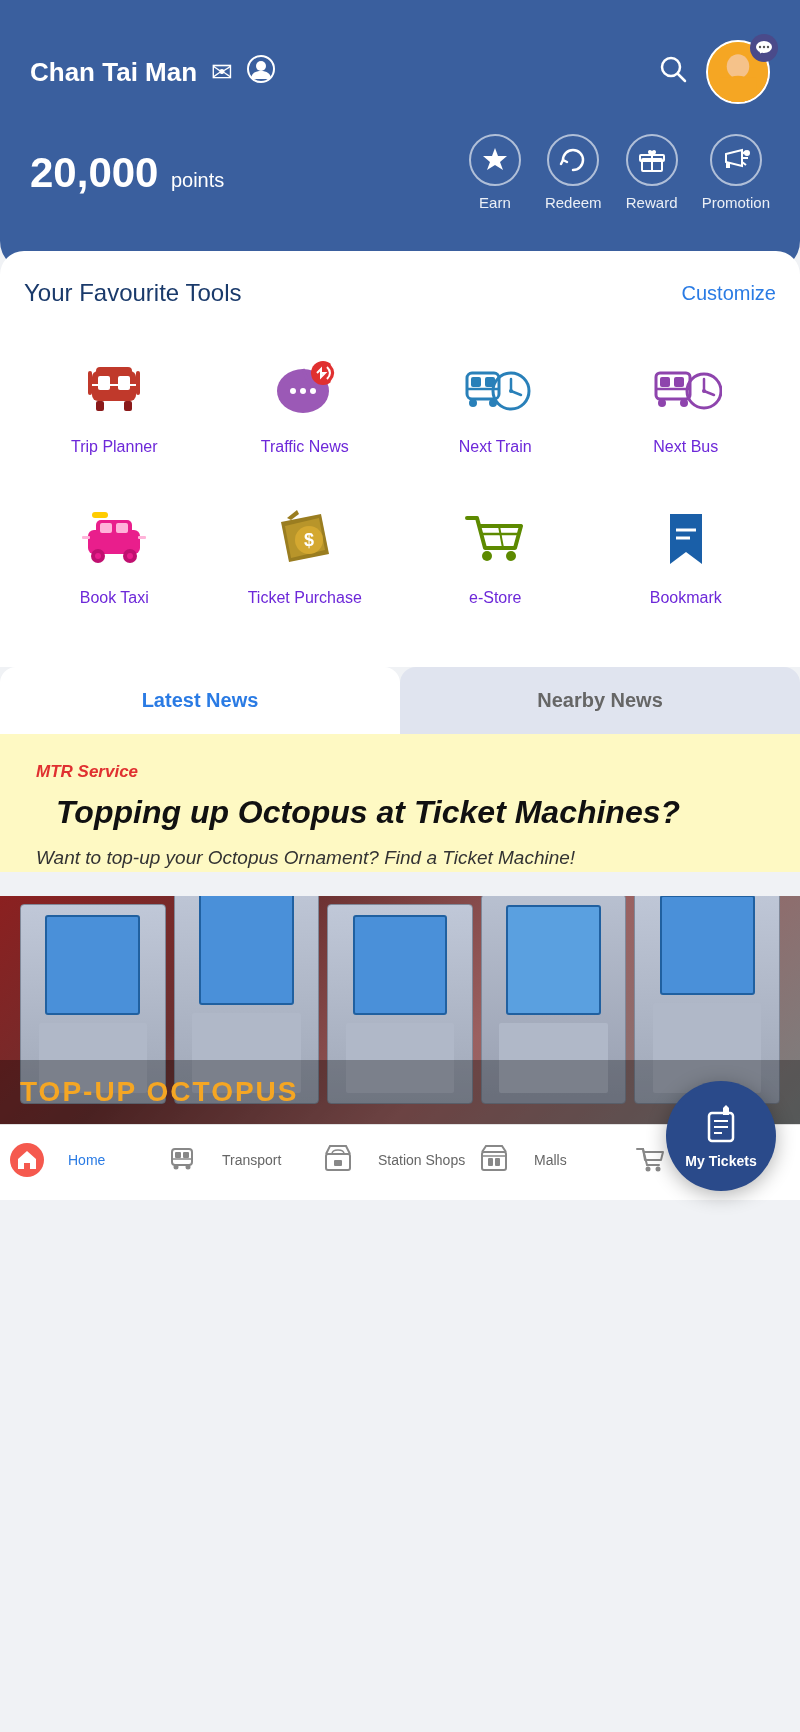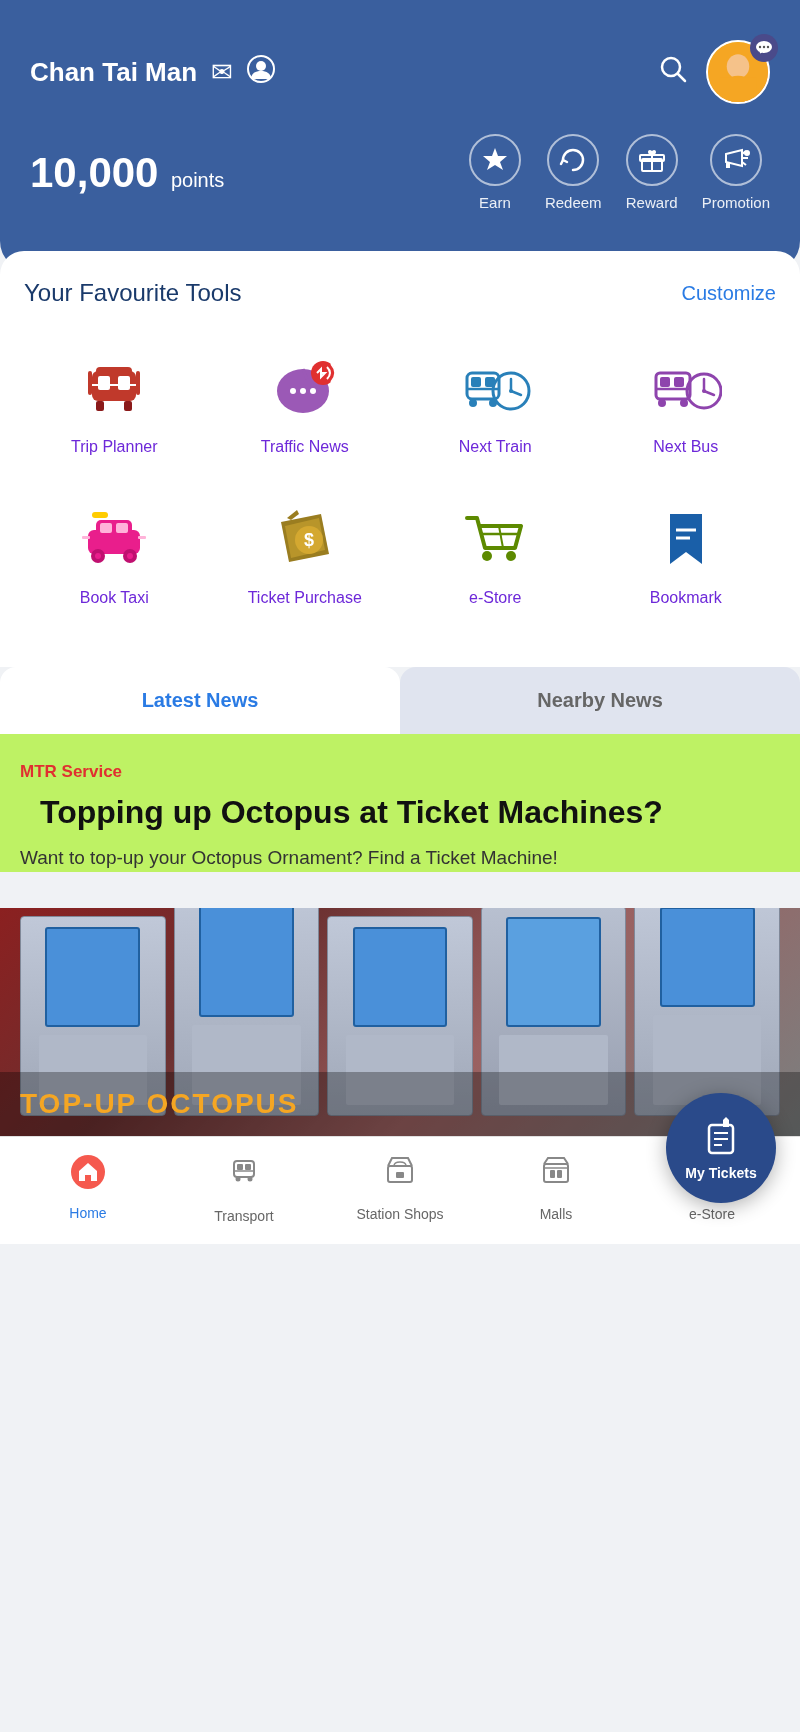--- a/index.html
+++ b/index.html
@@ -202,41 +202,42 @@
       background: white;
       color: #2a7be4;
     }
     .news-tab.inactive {
       background: #e0e4ef;
       color: #666;
     }
 
     
     .news-content {
-      background: #bef264;
-      padding: 28px 24px 0 20px;
+      background: #fef9c3;
+      padding: 28px 24px 0 36px;
+      font-style: italic;
     }
     .news-category {
       color: #e03030;
       font-size: 17px;
       font-weight: 600;
       margin-bottom: 10px;
     }
     .news-title {
       font-size: 32px;
       font-weight: 800;
       color: #111;
       margin-bottom: 12px;
       line-height: 1.3;
       margin-left: 20px;
     }
     .news-subtitle {
       font-size: 19px;
       color: #333;
-      margin-bottom: 36px;
+      margin-bottom: 24px;
       line-height: 1.4;
     }
     .news-image {
       width: 100%;
       height: 228px;
       background: linear-gradient(180deg, #c0a0a0 0%, #8a7070 50%, #6a5050 100%);
       position: relative;
       overflow: hidden;
       display: flex;
       flex-direction: column;
@@ -295,23 +296,23 @@
       background: white;
       display: flex;
       justify-content: space-around;
       align-items: center;
       padding: 16px 10px 20px 10px;
       border-top: 1px solid #e0e0e0;
       position: relative;
     }
     .nav-item {
       display: flex;
-      flex-direction: column;
-      align-items: center;
-      gap: 16px;
+      flex-direction: row;
+      align-items: center;
+      gap: 24px;
       cursor: pointer;
       flex: 1;
     }
     .nav-label {
       font-size: 14px;
       color: #666;
       text-align: center;
     }
     .nav-label.active {
       color: #2a7be4;
@@ -390,21 +391,21 @@
             <circle cx="13" cy="8" r="1.2" fill="#555"></circle>
             <path d="M5 14 L9 11" stroke="white" stroke-width="1.5"></path>
           </svg>
         </div>
       </div>
     </div>
   </div>
 
   <div class="header-bottom">
     <div class="points-section">
-      <span class="points-number">10,000</span>
+      <span class="points-number">20,000</span>
       <span class="points-label">points</span>
     </div>
     <div class="quick-actions">
 
       <div class="quick-action">
         <div class="quick-action-icon">
           <svg width="28" height="28" viewBox="0 0 28 28" fill="none">
             <polygon points="14,2 17,10 26,10 19,16 22,24 14,19 6,24 9,16 2,10 11,10" fill="white"></polygon>
           </svg>
         </div>

